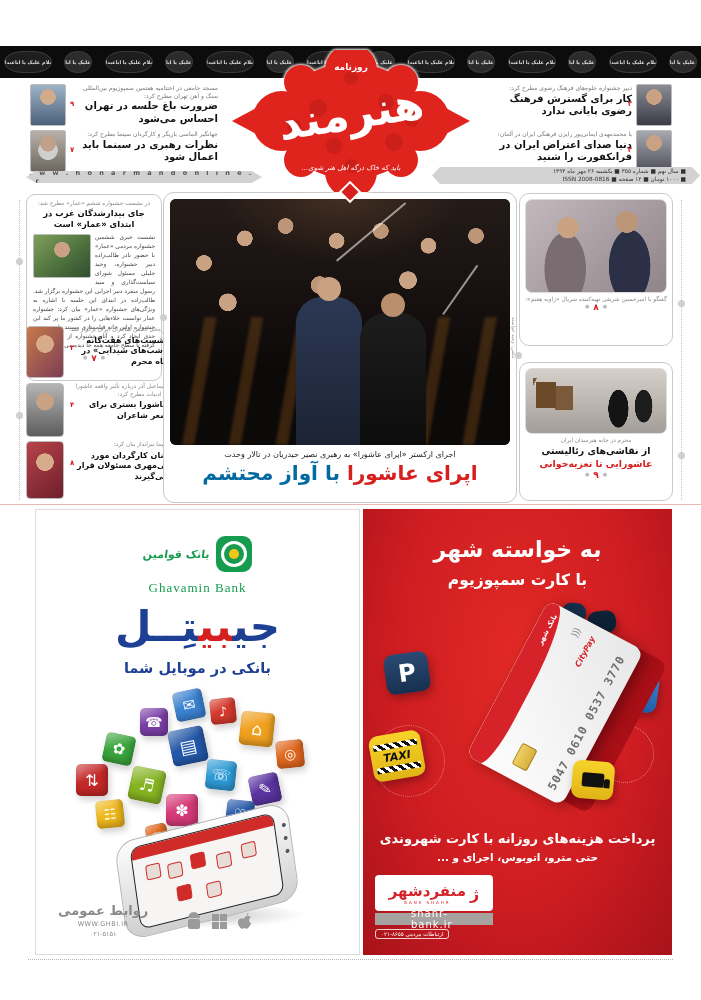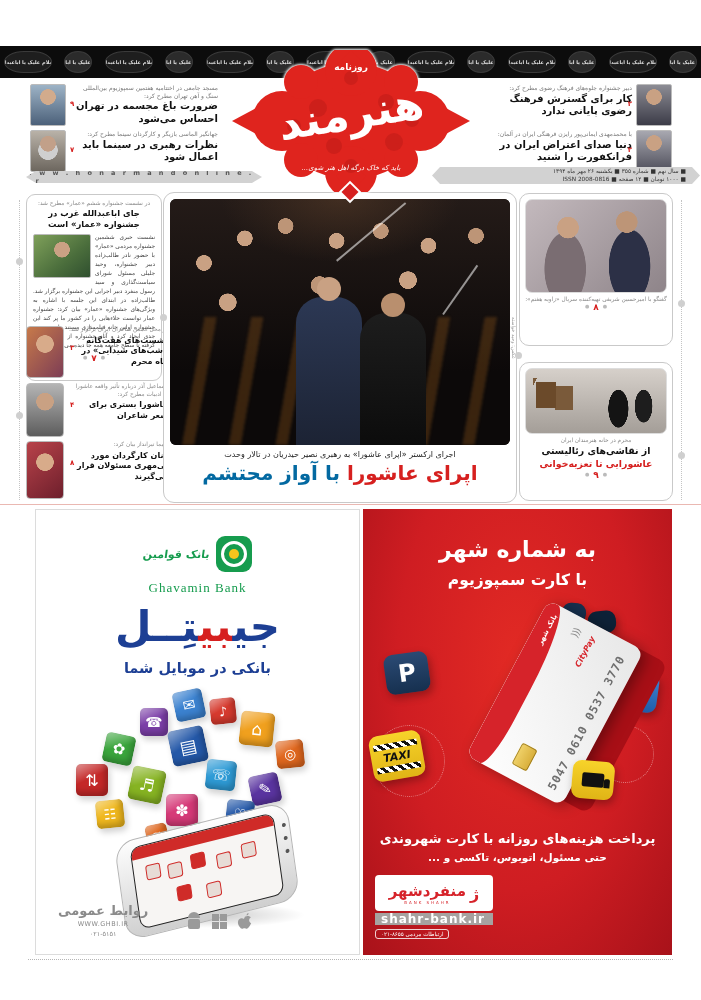--- a/index.html
+++ b/index.html
@@ -188,21 +188,21 @@
   .card-main .num{position:absolute;left:10px;bottom:10px;color:#6e6e6e;font-size:11.5px;font-weight:bold;letter-spacing:1px;
                   font-family:"DejaVu Sans Mono",monospace;}
   .sh-b1{position:absolute;top:322px;left:0;width:100%;text-align:center;color:#fff;font-size:13px;font-weight:bold;direction:rtl;}
   .sh-b2{position:absolute;top:342px;left:0;width:100%;text-align:center;color:#fff;font-size:10.5px;font-weight:bold;direction:rtl;}
   .sh-logobox{position:absolute;left:12px;top:366px;width:118px;height:36px;background:#fff;border-radius:4px;
               display:flex;align-items:center;justify-content:center;direction:rtl;gap:4px;}
   .sh-logobox .zh{color:#d6232a;font-size:16px;font-weight:bold;}
   .sh-logobox .fa{color:#d6232a;font-size:15px;font-weight:bold;letter-spacing:-1px;line-height:1;}
   .sh-logobox .en{display:block;color:#d6232a;font-size:4px;letter-spacing:2px;text-align:center;}
   .sh-site{position:absolute;left:12px;top:404px;width:118px;height:12px;background:#a6a2a0;display:flex;align-items:center;padding:0 6px;box-sizing:border-box;}
-  .sh-site span{color:#fff;font-size:12px;font-weight:bold;letter-spacing:1px;}
+  .sh-site span{color:#fff;font-size:10px;font-weight:normal;letter-spacing:1px;margin-left:30px;}
   .sh-contact{position:absolute;left:12px;top:420px;border:1px solid rgba(255,255,255,.8);border-radius:3px;
               color:#fff;font-size:5.5px;padding:1px 5px;direction:rtl;}
 </style>
 </head>
 <body>
 
 <div class="page">
 
   <div class="banner" id="banner">
       <div class="medallion">
@@ -281,21 +281,21 @@
     <div class="title">هنرمند</div>
     <div class="tagline">...باید که خاک درگه اهل هنر شوی</div>
   </div>
   <div class="pendant"></div>
 
   <div class="hitem hl1">
     <div class="portrait" style="background:radial-gradient(circle 8px at 50% 30%,#d2ab8c 95%,transparent),linear-gradient(#9db3c6,#4c617a);"></div>
     <span class="pnum">۹</span>
     <div class="txt">
       <div class="kicker">مسجد جامعی در اختتامیه هفتمین سمپوزیوم بین‌المللی سنگ و آهن تهران مطرح کرد:</div>
-      <div class="title">ضرورت باغ مجسمه در تهران احساس می‌شود</div>
+      <div class="title">ضرورت باغ جلسه در تهران احساس می‌شود</div>
     </div>
   </div>
   <div class="hitem hl2">
     <div class="portrait" style="background:radial-gradient(circle 8px at 50% 32%,#c2a089 95%,transparent),radial-gradient(circle 10px at 50% 48%,#cfcfcf 95%,transparent),linear-gradient(#b9b2a8,#6d675f);"></div>
     <span class="pnum">۷</span>
     <div class="txt">
       <div class="kicker">جهانگیر الماسی بازیگر و کارگردان سینما مطرح کرد:</div>
       <div class="title">نظرات رهبری در سینما باید اعمال شود</div>
     </div>
   </div>
@@ -320,21 +320,21 @@
   <div class="urlbar">
     <span>w w w . h o n a r m a n d o n l i n e . i r</span>
   </div>
   <div class="issuebar">
     <div>■ سال نهم ■ شماره ۳۵۵ ■ یکشنبه ۲۶ مهر ماه ۱۳۹۴</div>
     <div>■ ۱۰۰۰ تومان ■ ۱۲ صفحه ■ ISSN 2008-0816</div>
   </div>
 
   <div class="card l-article">
     <div class="kicker">در نشست جشنواره ششم «عمار» مطرح شد:</div>
-    <div class="title">جای اباعبدالله غرب در جشنواره «عمار» است</div>
+    <div class="title">جای بیدارشدگان غرب در ابتدای «عمار» است</div>
     <div class="body">
       <span class="aphoto"></span>
       <span>نشست خبری ششمین جشنواره مردمی «عمار» با حضور نادر طالب‌زاده دبیر جشنواره، وحید جلیلی مسئول شورای سیاست‌گذاری و سید رسول منفرد دبیر اجرایی این جشنواره برگزار شد. طالب‌زاده در ابتدای این جلسه با اشاره به ویژگی‌های جشنواره «عمار» بیان کرد: جشنواره عمار توانست خلاءهایی را در کشور ما پر کند این جشنواره اولین خانه فیلمسازی مستند را به صورت جدی ایجاد کرد و آثار جشنواره از صدا و سیما گرفته تا سطح جامعه همه جا دیده می‌شود</span>
     </div>
     <div class="pgnum">۷</div>
   </div>
 
   <div class="litem" style="top:326px;height:52px;">
     <div class="portrait" style="background:radial-gradient(circle 9px at 50% 34%,#d8ab8a 95%,transparent),linear-gradient(130deg,#c77a4a,#7d3d55);"></div>
     <span class="pnum">۳</span>
@@ -471,21 +471,21 @@
           <i></i>
           <i></i>
         </span>
       <svg width="16" height="18" viewBox="0 0 16 18">
         <path d="M11.5 1c.2 1.2-.7 2.4-1.9 2.6C9.4 2.4 10.3 1.2 11.5 1zM8 4.6c1 0 1.8-.6 3-.6 1 0 2.1.5 2.8 1.5-2.4 1.4-2 4.6.4 5.6-.5 1.4-1.2 2.8-2.2 4-.6.8-1.3 1.6-2.3 1.6-.9 0-1.2-.5-2.3-.5s-1.4.5-2.3.5c-1 0-1.8-.9-2.4-1.7C1.2 13.2.5 10.7 1.2 8.7 1.7 7.2 3 6.2 4.4 6.2c1 0 1.9.6 2.6.6z" fill="#9a9a9a"></path>
       </svg>
     </div>
   </div>
 
   <div class="ad-sh">
-    <div class="sh-h1">به شماره شهر</div>
+    <div class="sh-h1">به خواسته شهر</div>
     <div class="sh-h2">با کارت سمپوزیوم</div>
     <div class="sh-graphic">
       <div class="dotring" style="left:10px;top:120px;width:70px;height:70px;"></div>
       <div class="dotring" style="right:18px;top:120px;width:56px;height:56px;"></div>
       <div class="tile t-dark1"></div>
       <div class="tile t-dark2"></div>
       <div class="tile t-park">
           <span>P</span>
         </div>
       <div class="tile t-bus">
@@ -504,21 +504,21 @@
       <div class="tile t-taxi">
         <span class="check"></span>
           <span class="lbl">TAXI</span>
           <span class="check"></span>
       </div>
       <div class="tile t-truck">
           <span class="trk"></span>
         </div>
     </div>
     <div class="sh-b1">پرداخت هزینه‌های روزانه با کارت شهروندی</div>
-    <div class="sh-b2">حتی مسئول، اتوبوس، تاکسی و ...</div>
+    <div class="sh-b2">حتی مترو، اتوبوس، اجرای و ...</div>
     <div class="sh-logobox">
       <span class="zh">ژ</span>
       <span>
         <span class="fa">منفرد‌شهر</span>
         <span class="en">BANK SHAHR</span>
       </span>
     </div>
     <div class="sh-site">
       <span>shahr-bank.ir</span>
     </div>

